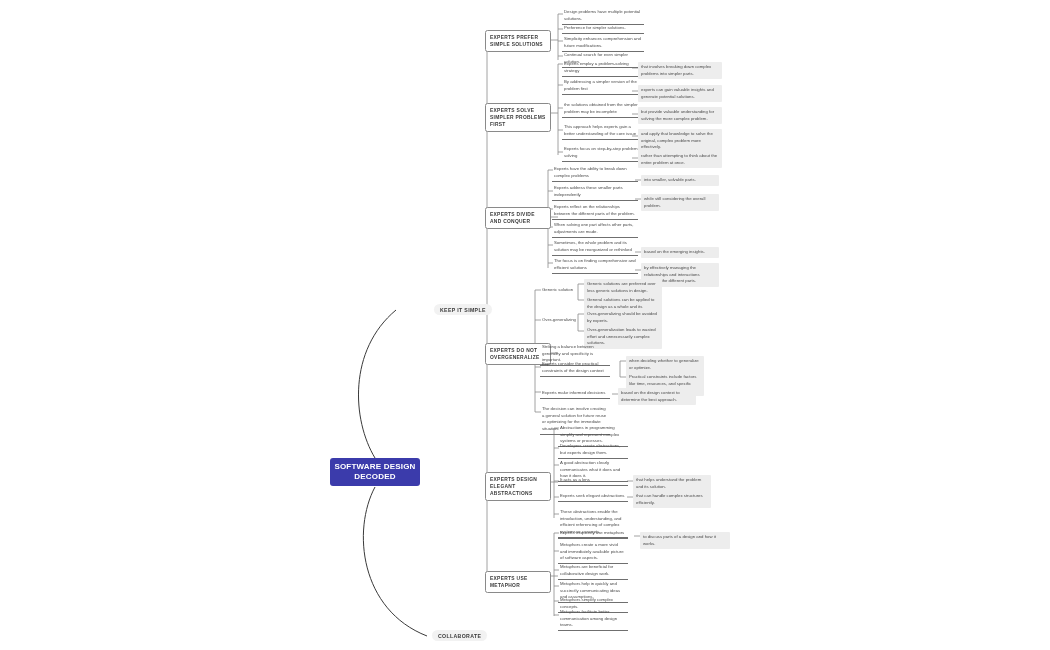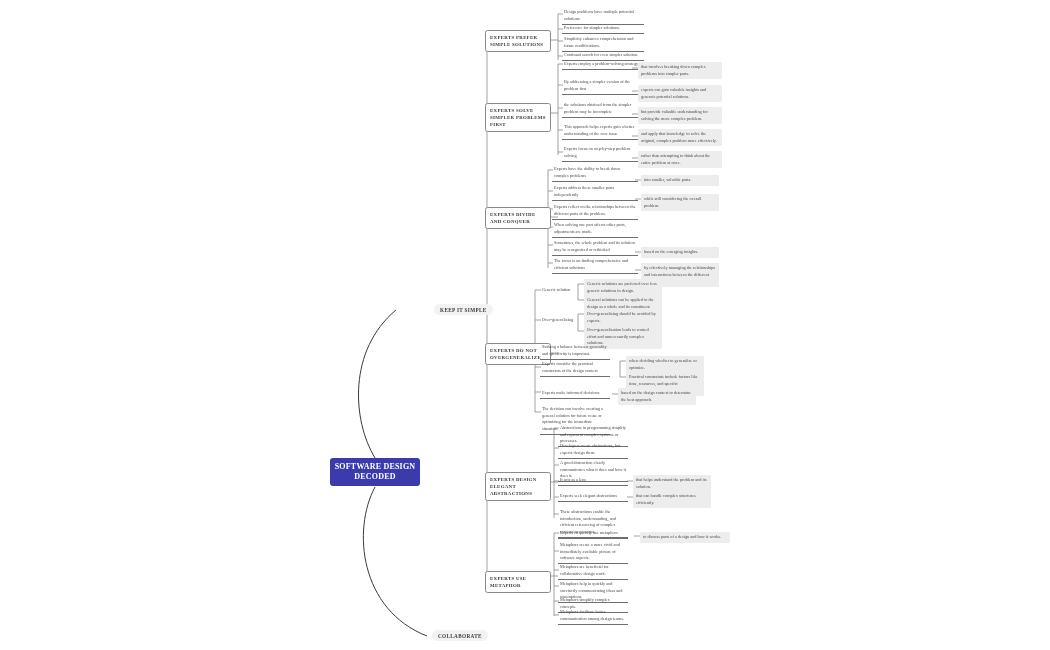--- a/index.html
+++ b/index.html
@@ -3,21 +3,21 @@
 <meta charset="utf-8">
 <style>
   html,body{margin:0;padding:0;}
   body{
     width:1050px;height:650px;
     background:#ffffff;
     font-family:"Liberation Sans", sans-serif;
     overflow:hidden;
     position:relative;
   }
-  #stage{position:absolute;inset:0;width:1050px;height:650px;font-family:Liberation Serif, serif;}
+  #stage{position:absolute;inset:0;width:1050px;height:650px;}
   #wires{position:absolute;left:0;top:0;width:1050px;height:650px;pointer-events:none;}
 
   
   .root-node{
     position:absolute;
     left:330px;top:458px;
     width:90px;height:28px;
     background:#3b3bab;
     border-radius:3px;
     color:#ffffff;

